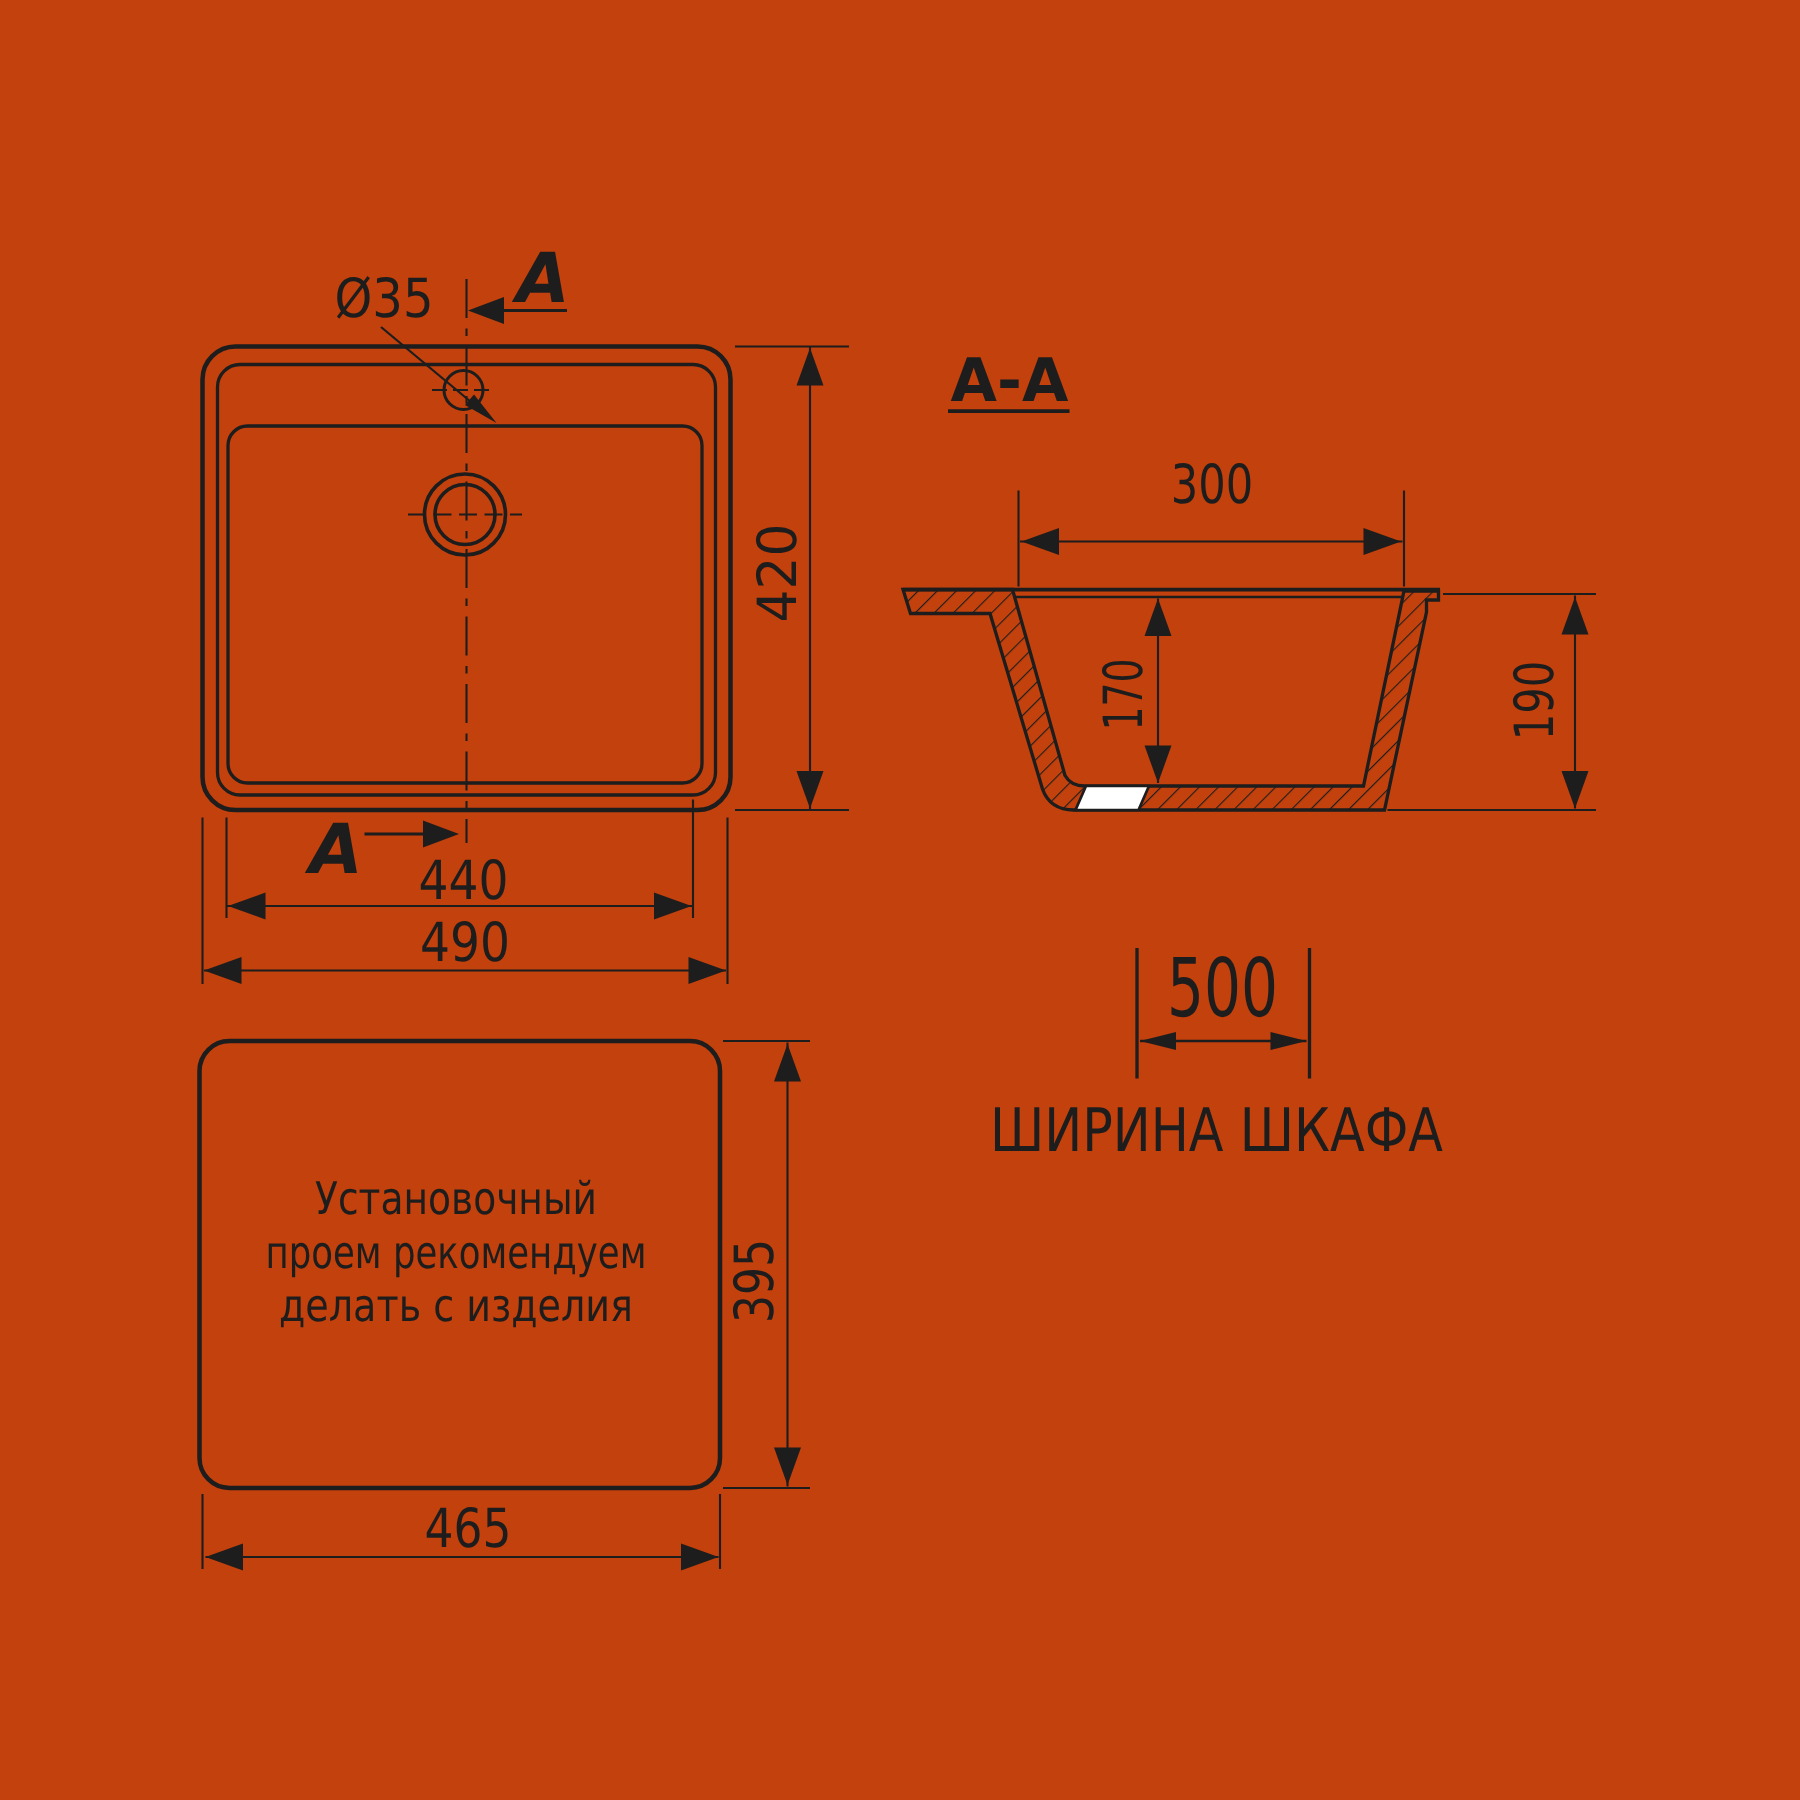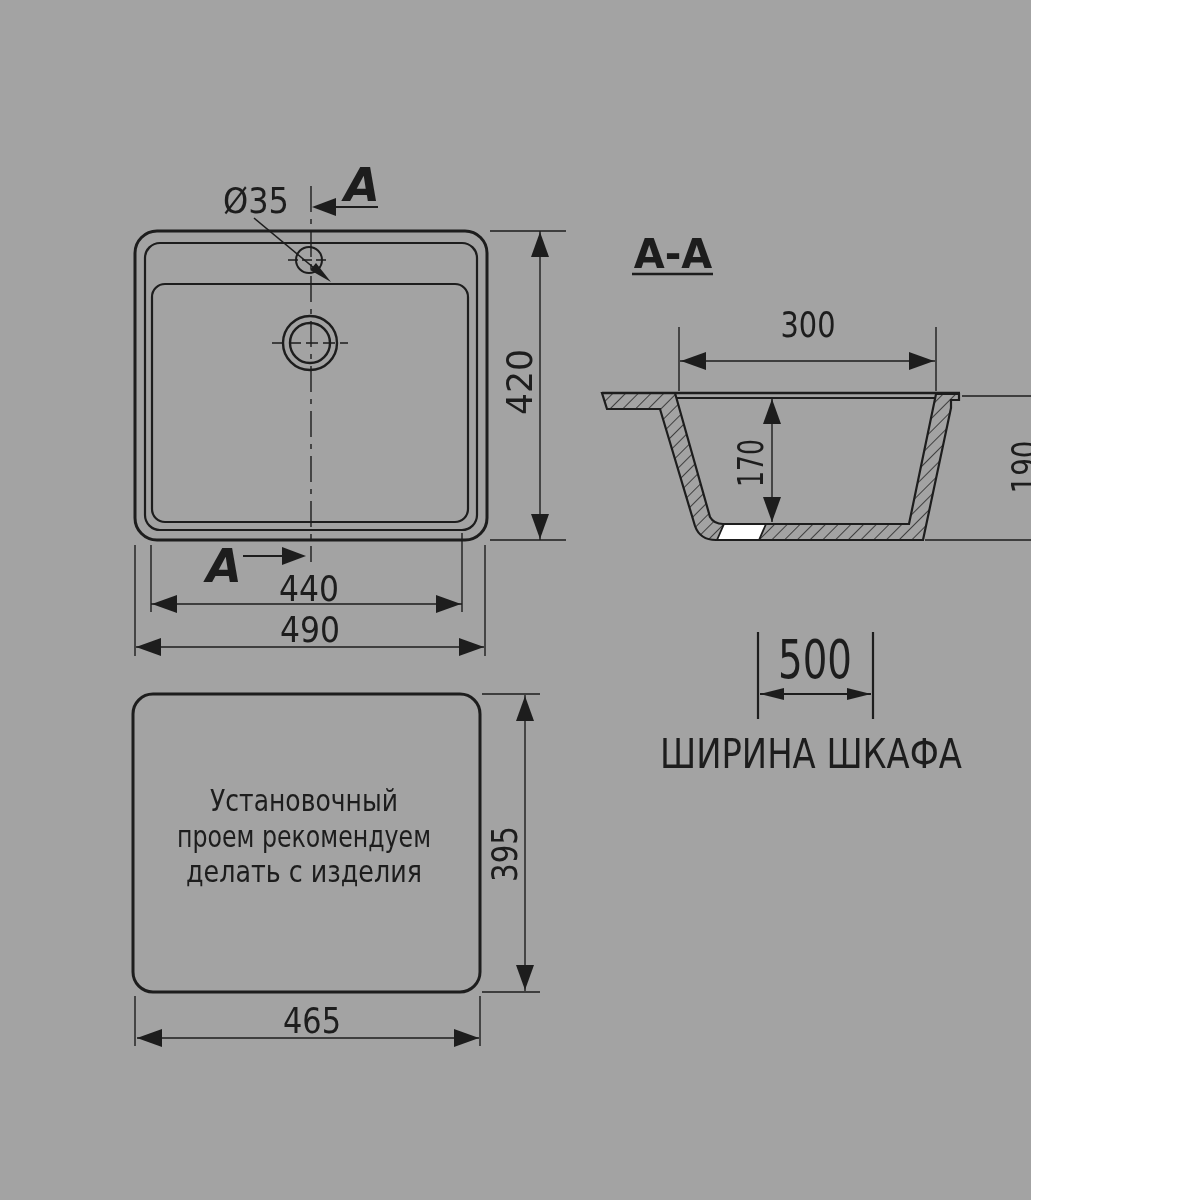--- a/index.html
+++ b/index.html
@@ -1,16 +1,16 @@
 <!DOCTYPE html>
 <html><head>
 <meta charset="utf-8">
 <style>
   html,body{margin:0;padding:0;background:#ffffff;}
-  .stage{position:relative;width:1031px;height:1200px;background:#a3a3a3;overflow:hidden;}
+  .stage{position:relative;width:1200px;height:1200px;background:#c2410c;overflow:hidden;}
   svg{position:absolute;left:0;top:0;}
   svg text{
     font-family:"DejaVu Sans","Liberation Sans",sans-serif;
     fill:#1d1d1d;
   }
   .dim{font-size:36px;}
   .dim-big{font-size:54px;}
   .cap{font-size:40px;font-weight:600;}
   .sec-letter{font-size:46px;font-weight:700;font-style:italic;}
   .note{font-size:30px;}

